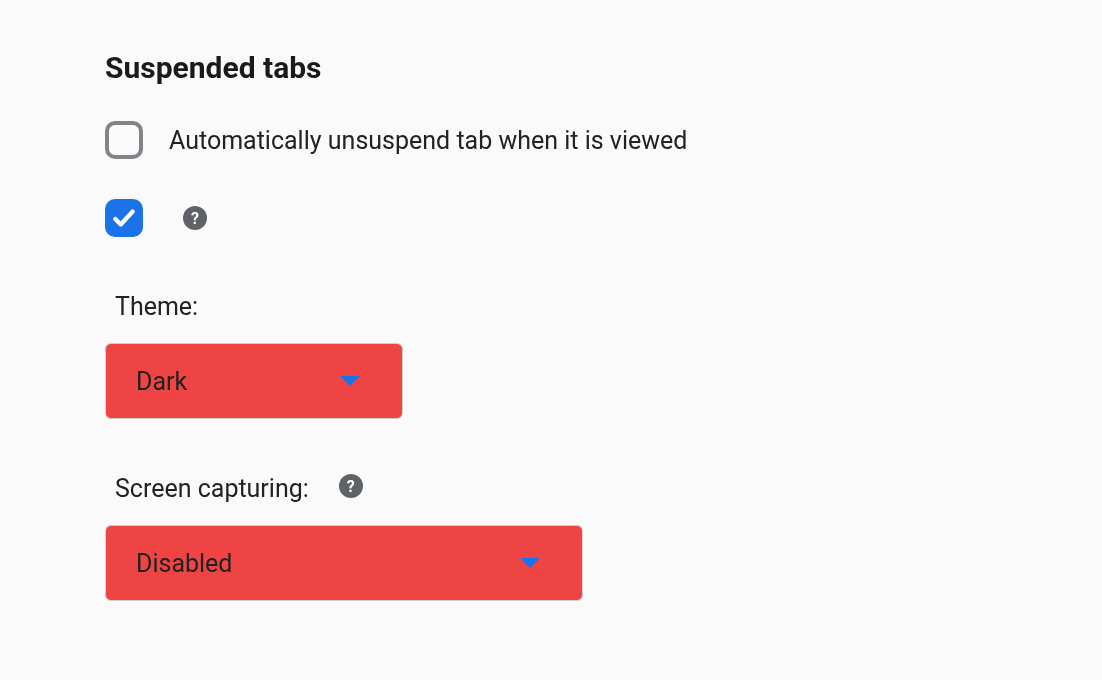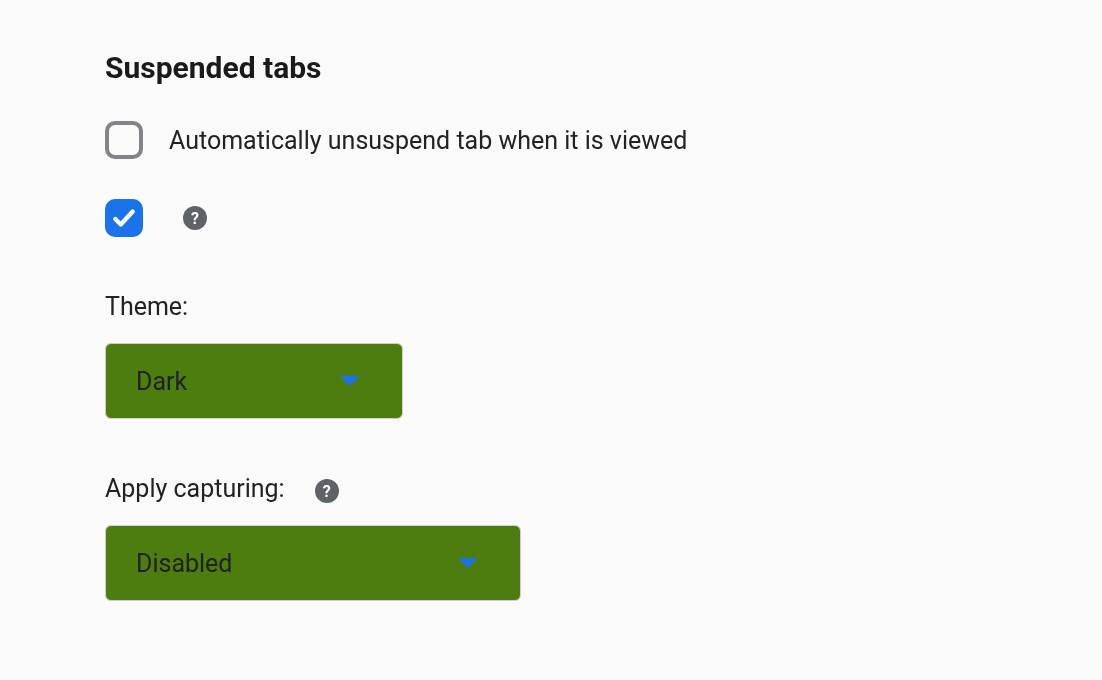--- a/index.html
+++ b/index.html
@@ -68,41 +68,42 @@
       font-weight: 700;
       margin-left: 14px;
       cursor: pointer;
       flex-shrink: 0;
     }
     .field-group {
       margin-top: 55px;
     }
     .field-label-row {
       display: flex;
-      align-items: flex-end;
+      align-items: flex-start;
       margin-bottom: 22px;
+      margin-left: 10px;
     }
     .field-label {
       font-size: 25px;
       color: #222;
       font-weight: 400;
     }
     .select {
       display: flex;
       align-items: center;
       justify-content: space-between;
-      background: #4d7c0f;
+      background: #ef4444;
       border: 1px solid #cfcfcf;
       border-radius: 6px;
       height: 76px;
       padding: 0 42px 0 30px;
       cursor: pointer;
     }
     .select.theme { width: 298px; }
-    .select.screen { width: 416px; }
+    .select.screen { width: 478px; }
     .select-value {
       font-size: 25px;
       color: #222;
     }
     .caret {
       width: 0;
       height: 0;
       border-left: 10px solid transparent;
       border-right: 10px solid transparent;
       border-top: 10px solid #1a73e8;
@@ -132,20 +133,20 @@
     <span class="field-label">Theme:</span>
   </div>
   <div class="select theme">
     <span class="select-value">Dark</span>
     <span class="caret"></span>
   </div>
 </div>
 
 <div class="field-group">
   <div class="field-label-row">
-    <span class="field-label">Apply capturing:</span>
+    <span class="field-label">Screen capturing:</span>
     <span class="help-icon" style="margin-left:30px;">?</span>
   </div>
   <div class="select screen">
     <span class="select-value">Disabled</span>
     <span class="caret"></span>
   </div>
 </div>
 
 </body></html>

